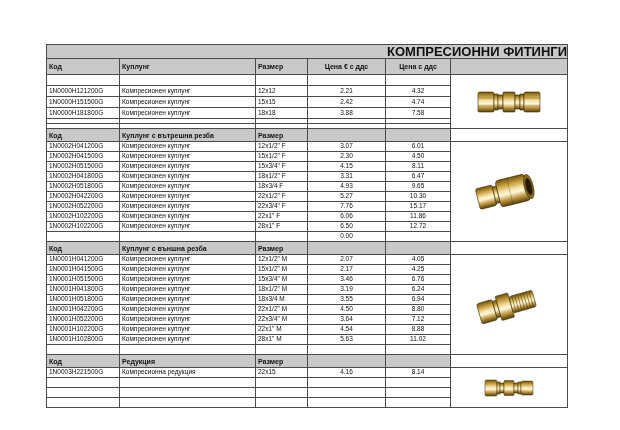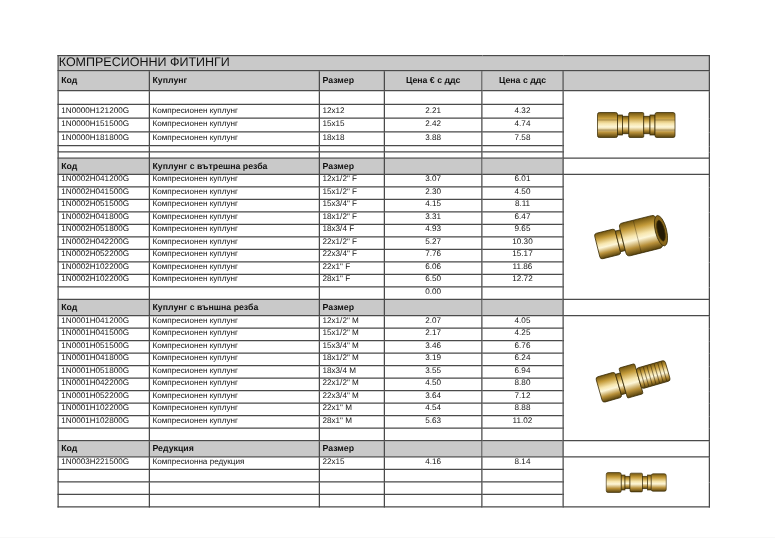--- a/index.html
+++ b/index.html
@@ -13,21 +13,21 @@
     border-collapse:collapse;table-layout:fixed;
   }
   td{
     border:1px solid #4a4a4a;padding:0 1px 0 2px;
     font-size:6.5px;line-height:1;white-space:nowrap;overflow:hidden;
     vertical-align:middle;background:#fff;
   }
   .gray{background:#c9c9c9;}
   .b{font-weight:bold;font-size:7px;}
   .c{text-align:center;padding:0;}
-  tr.r-title td{height:11px;text-align:left;font-weight:normal;font-size:10px;padding:0;}
+  tr.r-title td{height:11px;text-align:right;font-weight:bold;font-size:13px;padding:0;}
   tr.r-head td{height:15px;}
   tr.r-sechead td{height:12px;}
   tr.r-data td{height:9px;}
   tr.s0 td{height:10px;}
   tr.r-xs td{height:4px;}
   td.img-cell{padding:0;text-align:center;vertical-align:middle;background:#fff;}
   td.img-cell svg{display:inline-block;vertical-align:middle;}
 </style>
 </head>
 <body>

